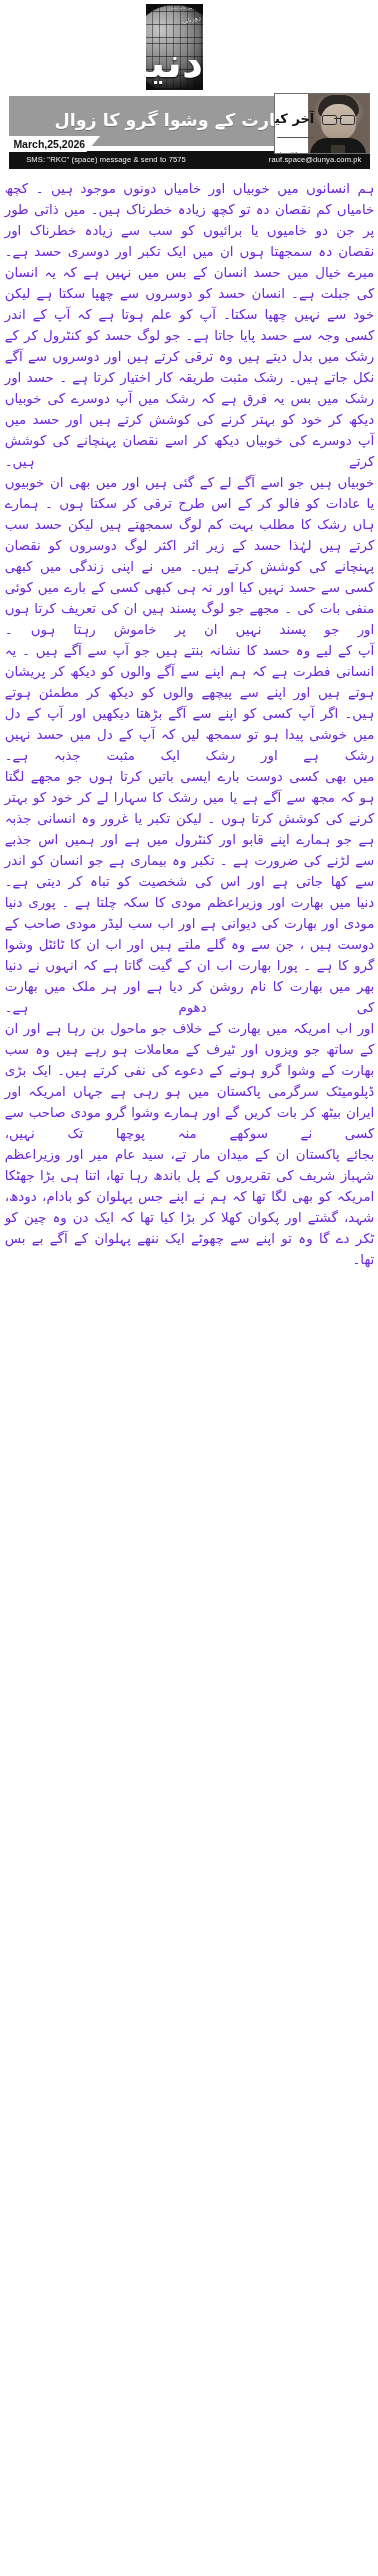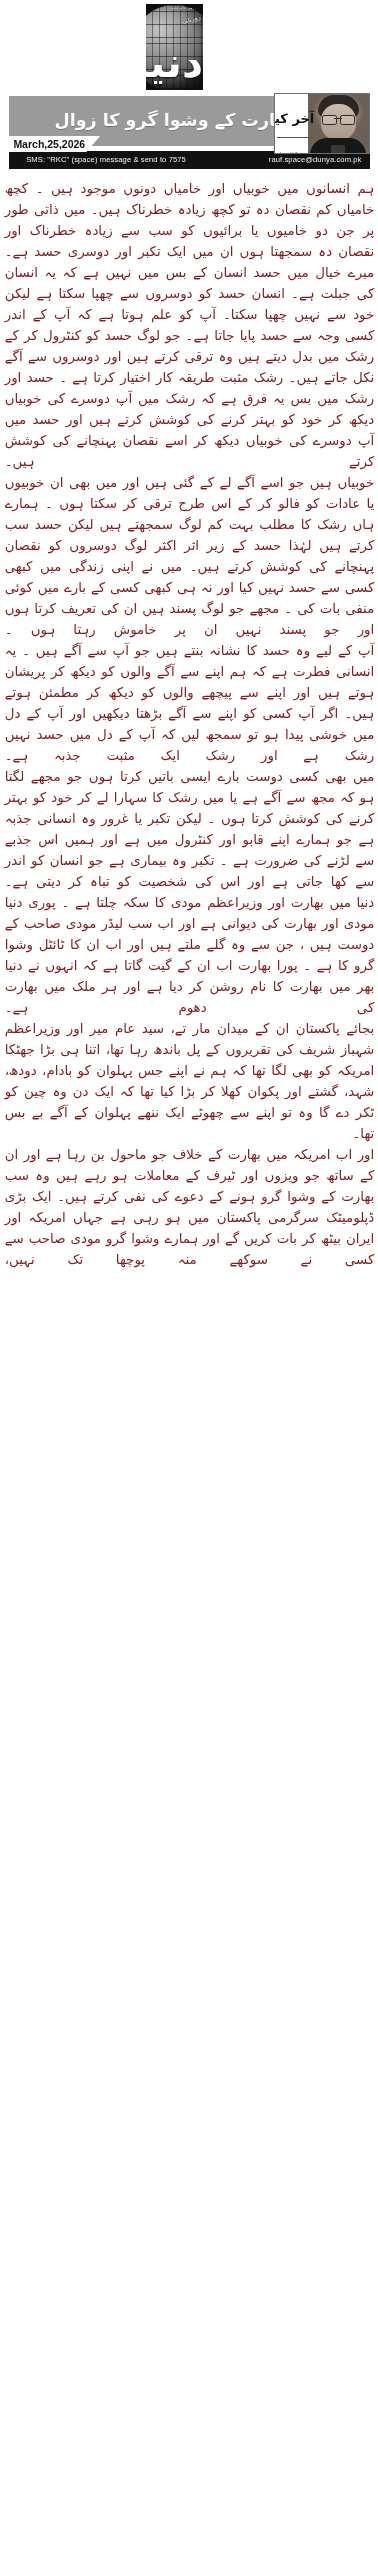--- a/index.html
+++ b/index.html
@@ -257,21 +257,21 @@
     padding-top:14px;
     font-family:"DejaVu Sans","Liberation Sans",sans-serif;
   }
 
   
   .article{
     margin:9.3px 4.7px 0 4.7px;
     direction:rtl;
     text-align:justify;
     text-align-last:justify;
-    color:#7f1d1d;
+    color:#6d28d9;
     font-size:13.4px;
     line-height:21px;
     letter-spacing:0px;
     word-spacing:0.6px;
     font-family:"DejaVu Sans","Liberation Sans",sans-serif;
   }
   .article p{
     margin:0 0 0 0;
     text-align:justify;
     text-align-last:justify;
@@ -321,18 +321,18 @@
       <div class="col-author">رؤف کلاسرا</div>
     </div>
   </div>
 
   <div class="article" id="article-body">
       <p>ہم انسانوں میں خوبیاں اور خامیاں دونوں موجود ہیں ۔ کچھ خامیاں کم نقصان دہ تو کچھ زیادہ خطرناک ہیں۔ میں ذاتی طور پر جن دو خامیوں یا برائیوں کو سب سے زیادہ خطرناک اور نقصان دہ سمجھتا ہوں ان میں ایک تکبر اور دوسری حسد ہے۔ میرے خیال میں حسد انسان کے بس میں نہیں ہے کہ یہ انسان کی جبلت ہے۔ انسان حسد کو دوسروں سے چھپا سکتا ہے لیکن خود سے نہیں چھپا سکتا۔ آپ کو علم ہوتا ہے کہ آپ کے اندر کسی وجہ سے حسد پایا جاتا ہے۔ جو لوگ حسد کو کنٹرول کر کے رشک میں بدل دیتے ہیں وہ ترقی کرتے ہیں اور دوسروں سے آگے نکل جاتے ہیں۔ رشک مثبت طریقہ کار اختیار کرتا ہے ۔ حسد اور رشک میں بس یہ فرق ہے کہ رشک میں آپ دوسرے کی خوبیاں دیکھ کر خود کو بہتر کرنے کی کوشش کرتے ہیں اور حسد میں آپ دوسرے کی خوبیاں دیکھ کر اسے نقصان پہنچانے کی کوشش کرتے ہیں۔</p>
       <p>خوبیاں ہیں جو اسے آگے لے کے گئی ہیں اور میں بھی ان خوبیوں یا عادات کو فالو کر کے اس طرح ترقی کر سکتا ہوں ۔ ہمارے ہاں رشک کا مطلب بہت کم لوگ سمجھتے ہیں لیکن حسد سب کرتے ہیں لہٰذا حسد کے زیر اثر اکثر لوگ دوسروں کو نقصان پہنچانے کی کوشش کرتے ہیں۔ میں نے اپنی زندگی میں کبھی کسی سے حسد نہیں کیا اور نہ ہی کبھی کسی کے بارے میں کوئی منفی بات کی ۔ مجھے جو لوگ پسند ہیں ان کی تعریف کرتا ہوں اور جو پسند نہیں ان پر خاموش رہتا ہوں ۔</p>
       <p>آپ کے لیے وہ حسد کا نشانہ بنتے ہیں جو آپ سے آگے ہیں ۔ یہ انسانی فطرت ہے کہ ہم اپنے سے آگے والوں کو دیکھ کر پریشان ہوتے ہیں اور اپنے سے پیچھے والوں کو دیکھ کر مطمئن ہوتے ہیں۔ اگر آپ کسی کو اپنے سے آگے بڑھتا دیکھیں اور آپ کے دل میں خوشی پیدا ہو تو سمجھ لیں کہ آپ کے دل میں حسد نہیں رشک ہے اور رشک ایک مثبت جذبہ ہے۔</p>
       <p>میں بھی کسی دوست بارے ایسی باتیں کرتا ہوں جو مجھے لگتا ہو کہ مجھ سے آگے ہے یا میں رشک کا سہارا لے کر خود کو بہتر کرنے کی کوشش کرتا ہوں ۔ لیکن تکبر یا غرور وہ انسانی جذبہ ہے جو ہمارے اپنے قابو اور کنٹرول میں ہے اور ہمیں اس جذبے سے لڑنے کی ضرورت ہے ۔ تکبر وہ بیماری ہے جو انسان کو اندر سے کھا جاتی ہے اور اس کی شخصیت کو تباہ کر دیتی ہے۔</p>
       <p>دنیا میں بھارت اور وزیراعظم مودی کا سکہ چلتا ہے ۔ پوری دنیا مودی اور بھارت کی دیوانی ہے اور اب سب لیڈر مودی صاحب کے دوست ہیں ، جن سے وہ گلے ملتے ہیں اور اب ان کا ٹائٹل وشوا گرو کا ہے ۔ پورا بھارت اب ان کے گیت گاتا ہے کہ انہوں نے دنیا بھر میں بھارت کا نام روشن کر دیا ہے اور ہر ملک میں بھارت کی دھوم ہے۔</p>
+      <p>اور اب امریکہ میں بھارت کے خلاف جو ماحول بن رہا ہے اور ان کے ساتھ جو ویزوں اور ٹیرف کے معاملات ہو رہے ہیں وہ سب بھارت کے وشوا گرو ہونے کے دعوے کی نفی کرتے ہیں۔ ایک بڑی ڈپلومیٹک سرگرمی پاکستان میں ہو رہی ہے جہاں امریکہ اور ایران بیٹھ کر بات کریں گے اور ہمارے وشوا گرو مودی صاحب سے کسی نے سوکھے منہ پوچھا تک نہیں،</p>
       <p>بجائے پاکستان ان کے میدان مار تے، سید عام میر اور وزیراعظم شہباز شریف کی تقریروں کے پل باندھ رہا تھا، اتنا ہی بڑا جھٹکا امریکہ کو بھی لگا تھا کہ ہم نے اپنے جس پہلوان کو بادام، دودھ، شہد، گشتے اور پکوان کھلا کر بڑا کیا تھا کہ ایک دن وہ چین کو ٹکر دے گا وہ تو اپنے سے چھوٹے ایک ننھے پہلوان کے آگے بے بس تھا۔</p>
-      <p>اور اب امریکہ میں بھارت کے خلاف جو ماحول بن رہا ہے اور ان کے ساتھ جو ویزوں اور ٹیرف کے معاملات ہو رہے ہیں وہ سب بھارت کے وشوا گرو ہونے کے دعوے کی نفی کرتے ہیں۔ ایک بڑی ڈپلومیٹک سرگرمی پاکستان میں ہو رہی ہے جہاں امریکہ اور ایران بیٹھ کر بات کریں گے اور ہمارے وشوا گرو مودی صاحب سے کسی نے سوکھے منہ پوچھا تک نہیں،</p>
     </div>
 
 </div>
 
 
 </body></html>

